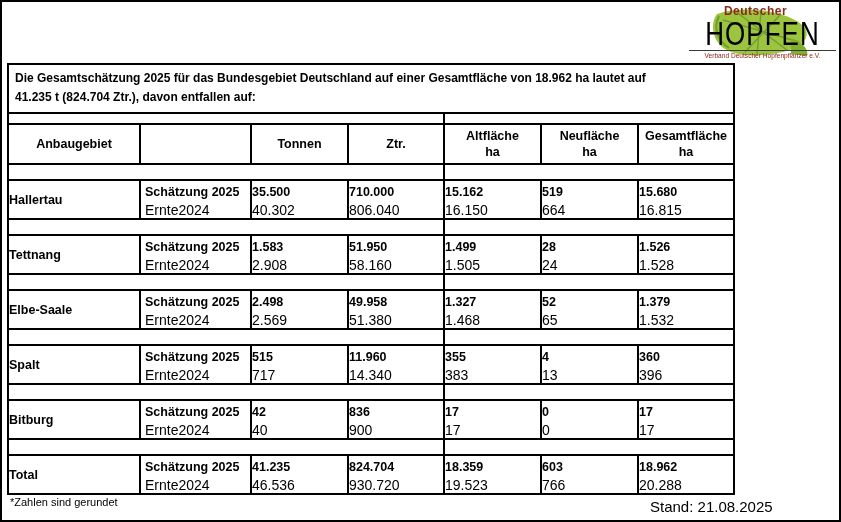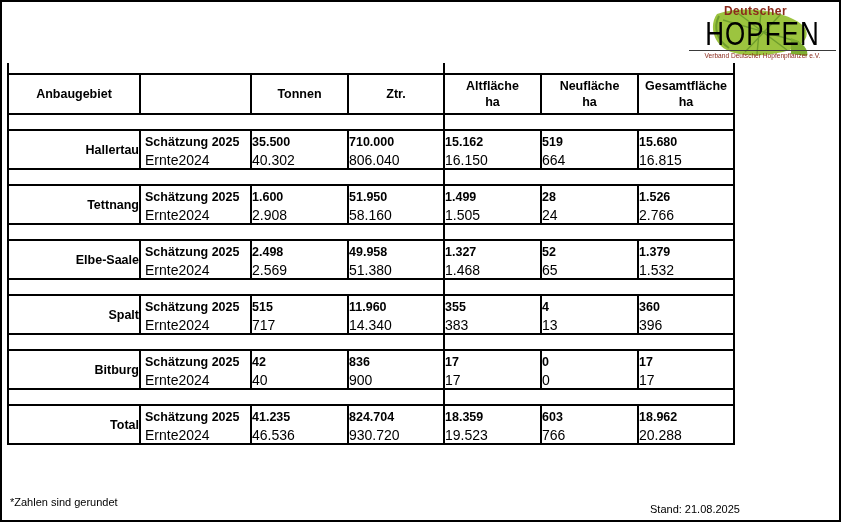--- a/index.html
+++ b/index.html
@@ -13,27 +13,27 @@
   td, th { border:2px solid #000; padding:0; box-sizing:border-box; background:#fff; }
   .title-cell {
     font-weight:bold; font-size:12px; line-height:1.6;
     padding:4px 6px 5px 6px; text-align:left; vertical-align:top;
   }
   .title-cell div { white-space:nowrap; }
   .gap-row td { border-top:none; border-bottom:none; height:16px; }
   .gap-sm td { height:11px; }
   .header-row th { height:40px; font-size:12.5px; font-weight:bold; text-align:center; vertical-align:middle; line-height:1.3; }
   .data-row td { height:39px; vertical-align:top; }
-  .region-cell { font-weight:bold; font-size:12.5px; text-align:right; vertical-align:middle !important; }
+  .region-cell { font-weight:bold; font-size:12.5px; text-align:left; vertical-align:middle !important; }
   .est  { font-size:12.5px; font-weight:bold; line-height:20px; height:20px; padding-top:1px; }
   .harv { font-size:14px; font-weight:normal; line-height:16px; height:16px; }
   .label-cell .est, .label-cell .harv { text-align:left; padding-left:4px; }
   .num-cell .est, .num-cell .harv { text-align:left; padding-right:22px; }
   .footnote { position:absolute; left:8px;  bottom:12px; font-size:11px; }
-  .stand    { position:absolute; left:648px; bottom:5px; font-size:11px; }
+  .stand    { position:absolute; left:648px; bottom:5px; font-size:15px; }
   .logo { position:absolute; top:0; right:3px; width:147px; height:57px; background:#fff; z-index:5; }
   .leaf-svg { position:absolute; left:6px; top:6px; width:126px; height:48px; }
   .logo-deutscher { position:absolute; top:2px; left:0; right:14px; text-align:center;
     font-size:12px; font-weight:bold; color:#8b2a1c; letter-spacing:0.5px; }
   .logo-hopfen { position:absolute; top:12px; left:1px; width:145px; text-align:center;
     font-size:26px; font-weight:500; color:#000; letter-spacing:1px;
     transform:scaleY(1.30); transform-origin:top center; }
   .logo-sub { position:absolute; bottom:0; left:0; right:0; text-align:center;
     font-size:6.6px; color:#8b2a1c; border-top:1px solid #3a3a3a; padding-top:1px; }
 </style>
@@ -59,20 +59,26 @@
       <colgroup>
         <col style="width:132px">
           <col style="width:111px">
           <col style="width:97px">
         <col style="width:96px">
           <col style="width:97px">
           <col style="width:97px">
           <col style="width:96px">
       </colgroup>
       <tbody>
+        <tr>
+          <td class="title-cell" colspan="7">
+            <div>Die Gesamtschätzung 2025 für das Bundesgebiet Deutschland auf einer Gesamtfläche von 18.962 ha lautet auf</div>
+            <div>41.235 t (824.704 Ztr.), davon entfallen auf:</div>
+          </td>
+        </tr>
         <tr class="gap-row gap-sm">
           <td class="gap-l" colspan="4"></td>
           <td class="gap-r" colspan="3"></td>
         </tr>
         <tr class="header-row">
           <th>
               <div>Anbaugebiet</div>
             </th>
           <th>
               <div></div>
@@ -131,38 +137,38 @@
             <td class="gap-l" colspan="4"></td>
             <td class="gap-r" colspan="3"></td>
           </tr>
           <tr class="data-row">
             <td class="region-cell">Tettnang</td>
             <td class="label-cell">
               <div class="est">Schätzung 2025</div>
               <div class="harv">Ernte2024</div>
             </td>
             <td class="num-cell">
-              <div class="est">1.600</div>
+              <div class="est">1.583</div>
               <div class="harv">2.908</div>
             </td>
             <td class="num-cell">
               <div class="est">51.950</div>
               <div class="harv">58.160</div>
             </td>
             <td class="num-cell">
               <div class="est">1.499</div>
               <div class="harv">1.505</div>
             </td>
             <td class="num-cell">
               <div class="est">28</div>
               <div class="harv">24</div>
             </td>
             <td class="num-cell">
               <div class="est">1.526</div>
-              <div class="harv">2.766</div>
+              <div class="harv">1.528</div>
             </td>
           </tr>
           <tr class="gap-row">
             <td class="gap-l" colspan="4"></td>
             <td class="gap-r" colspan="3"></td>
           </tr>
           <tr class="data-row">
             <td class="region-cell">Elbe-Saale</td>
             <td class="label-cell">
               <div class="est">Schätzung 2025</div>

